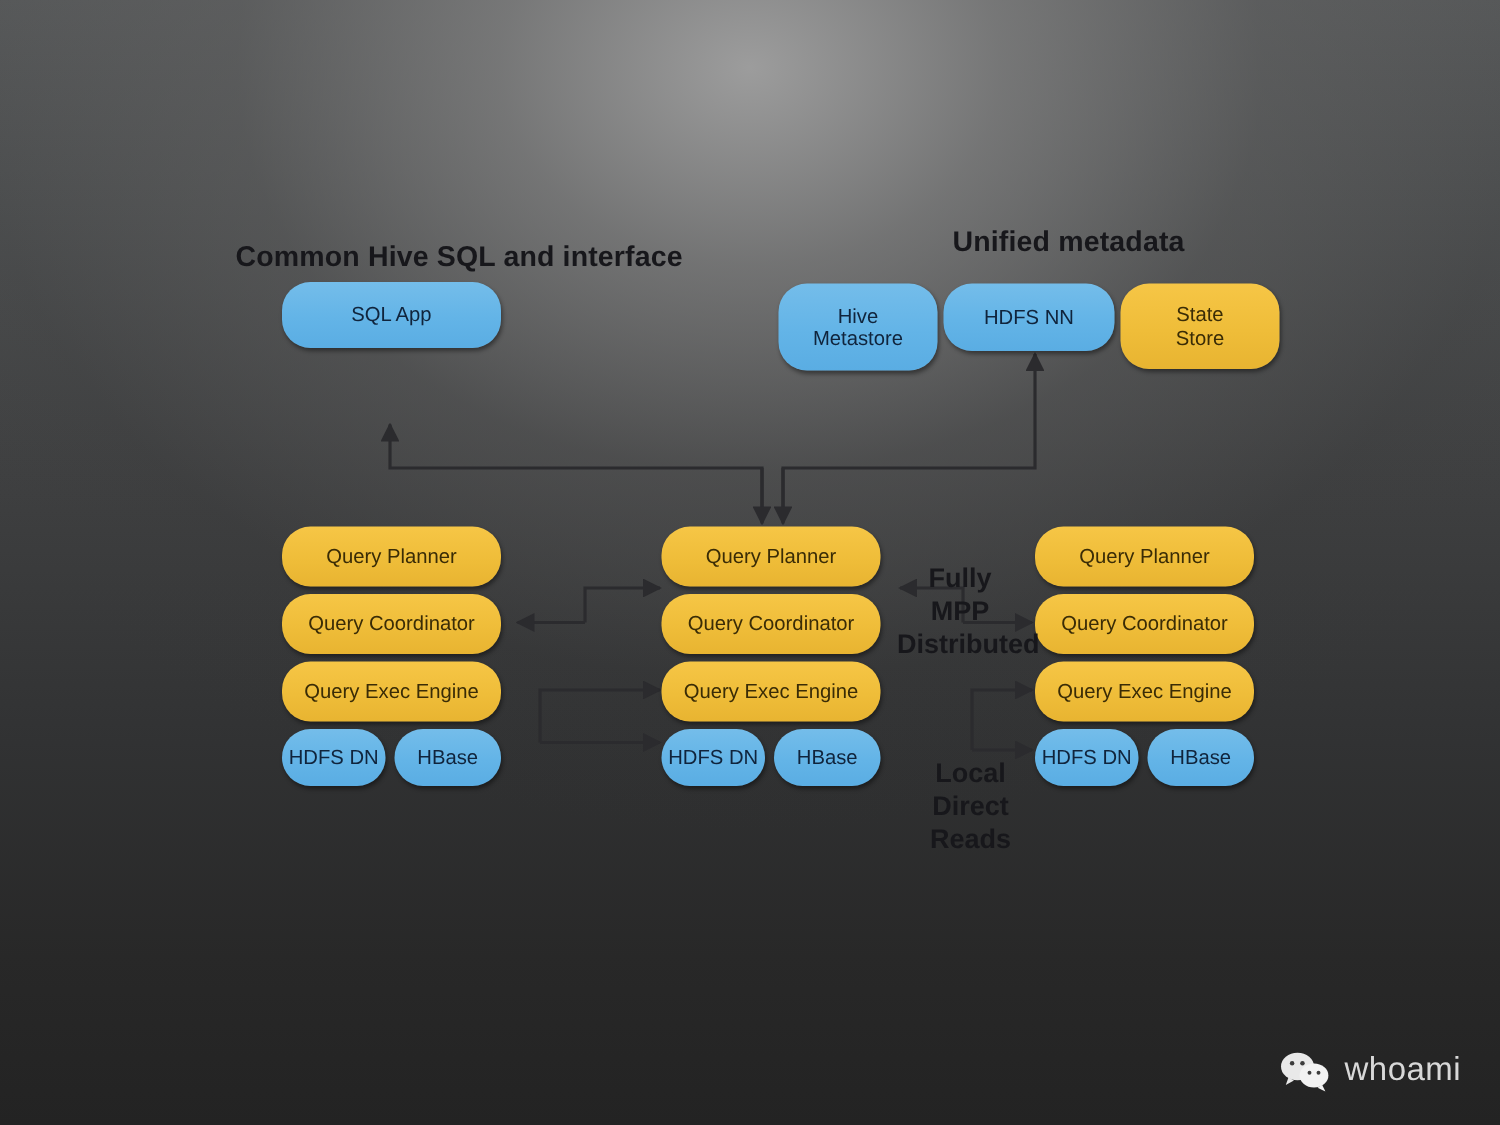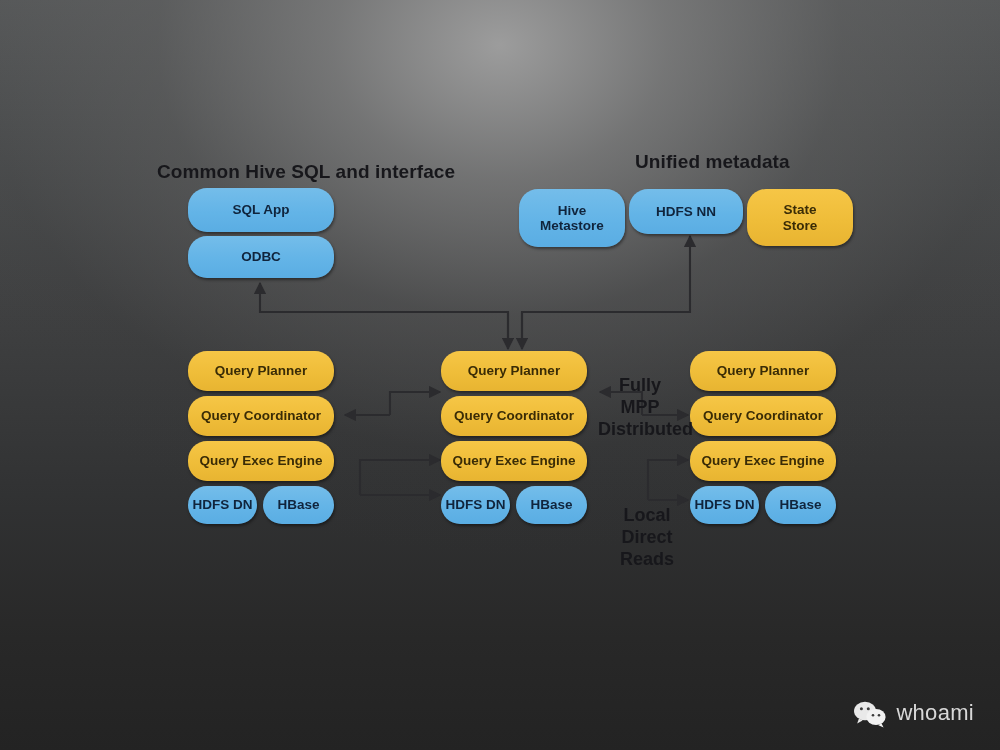--- a/index.html
+++ b/index.html
@@ -38,21 +38,21 @@
   .box {
     position: absolute;
     box-sizing: border-box;
     border-radius: 19px;
     display: flex;
     align-items: center;
     justify-content: center;
     text-align: center;
     line-height: 1.12;
     font-size: 13.5px;
-    font-weight: 700;
+    font-weight: 400;
     box-shadow: 1px 2px 3px rgba(0,0,0,0.42);
     white-space: pre-line;
   }
   .blue {
     background: linear-gradient(180deg, #74bdea 0%, #63b4e7 55%, #5aade3 100%);
     color: #10243c;
   }
   .orange {
     background: linear-gradient(180deg, #f6c646 0%, #efbd39 55%, #e8b431 100%);
     color: #3a2c06;
@@ -124,21 +124,20 @@
       <path d="M 642 415 L 688 415"></path>
       <path d="M 648 500 L 648 460 L 688 460"></path>
       <path d="M 648 500 L 688 500"></path>
     </g>
   </svg>
 
   <div class="caption" style="left:157px; top:161px;">Common Hive SQL and interface</div>
   <div class="caption" style="left:635px; top:151px;">Unified metadata</div>
 
   <div class="box blue" style="left:188px; top:188px; width:146px; height:44px;">SQL App</div>
-  <div class="box blue" style="left:188px; top:236px; width:146px; height:42px;">ODBC</div>
 
   <div class="box blue" style="left:519px; top:189px; width:106px; height:58px;">Hive
 Metastore</div>
   <div class="box blue" style="left:629px; top:189px; width:114px; height:45px;">HDFS NN</div>
   <div class="box orange" style="left:747px; top:189px; width:106px; height:57px;">State
 Store</div>
 
   <div class="box orange" style="left:188px; top:351px; width:146px; height:40px;">Query Planner</div>
   <div class="box orange" style="left:188px; top:396px; width:146px; height:40px;">Query Coordinator</div>
   <div class="box orange" style="left:188px; top:441px; width:146px; height:40px;">Query Exec Engine</div>

